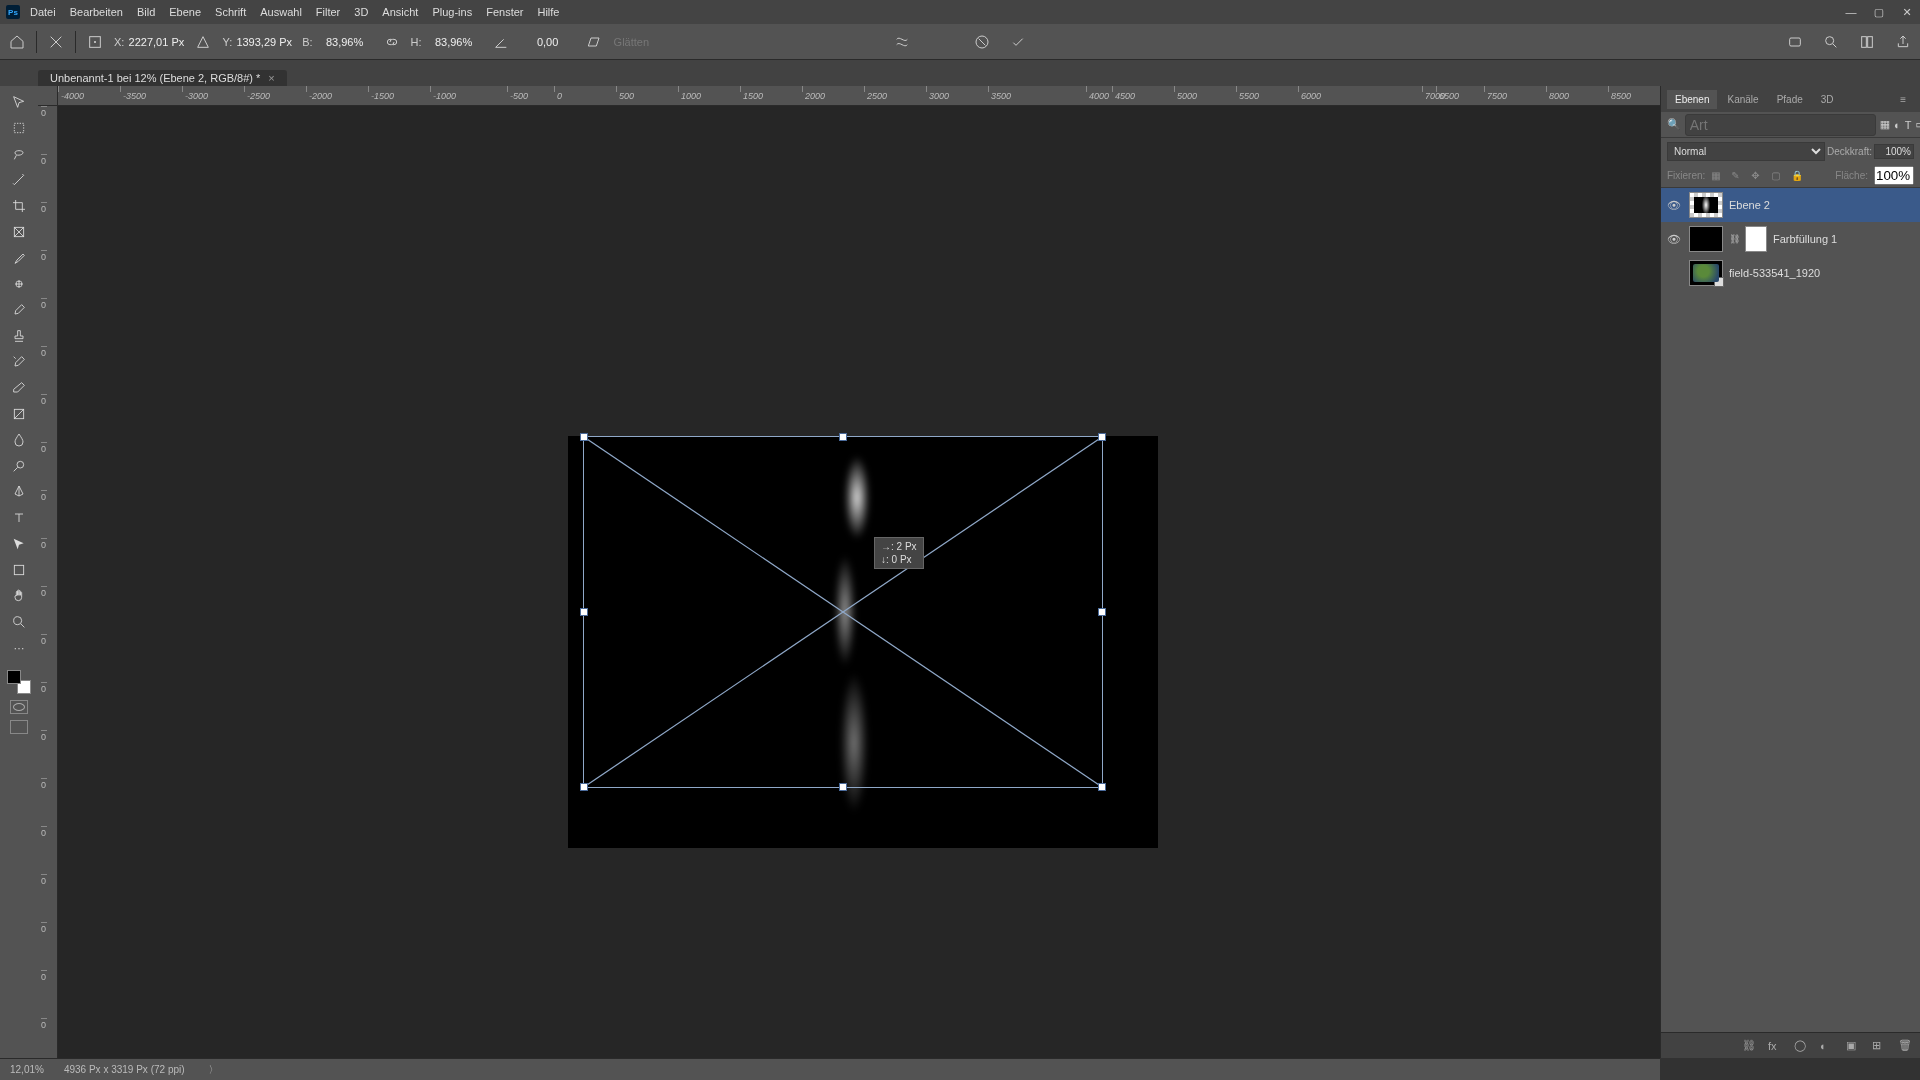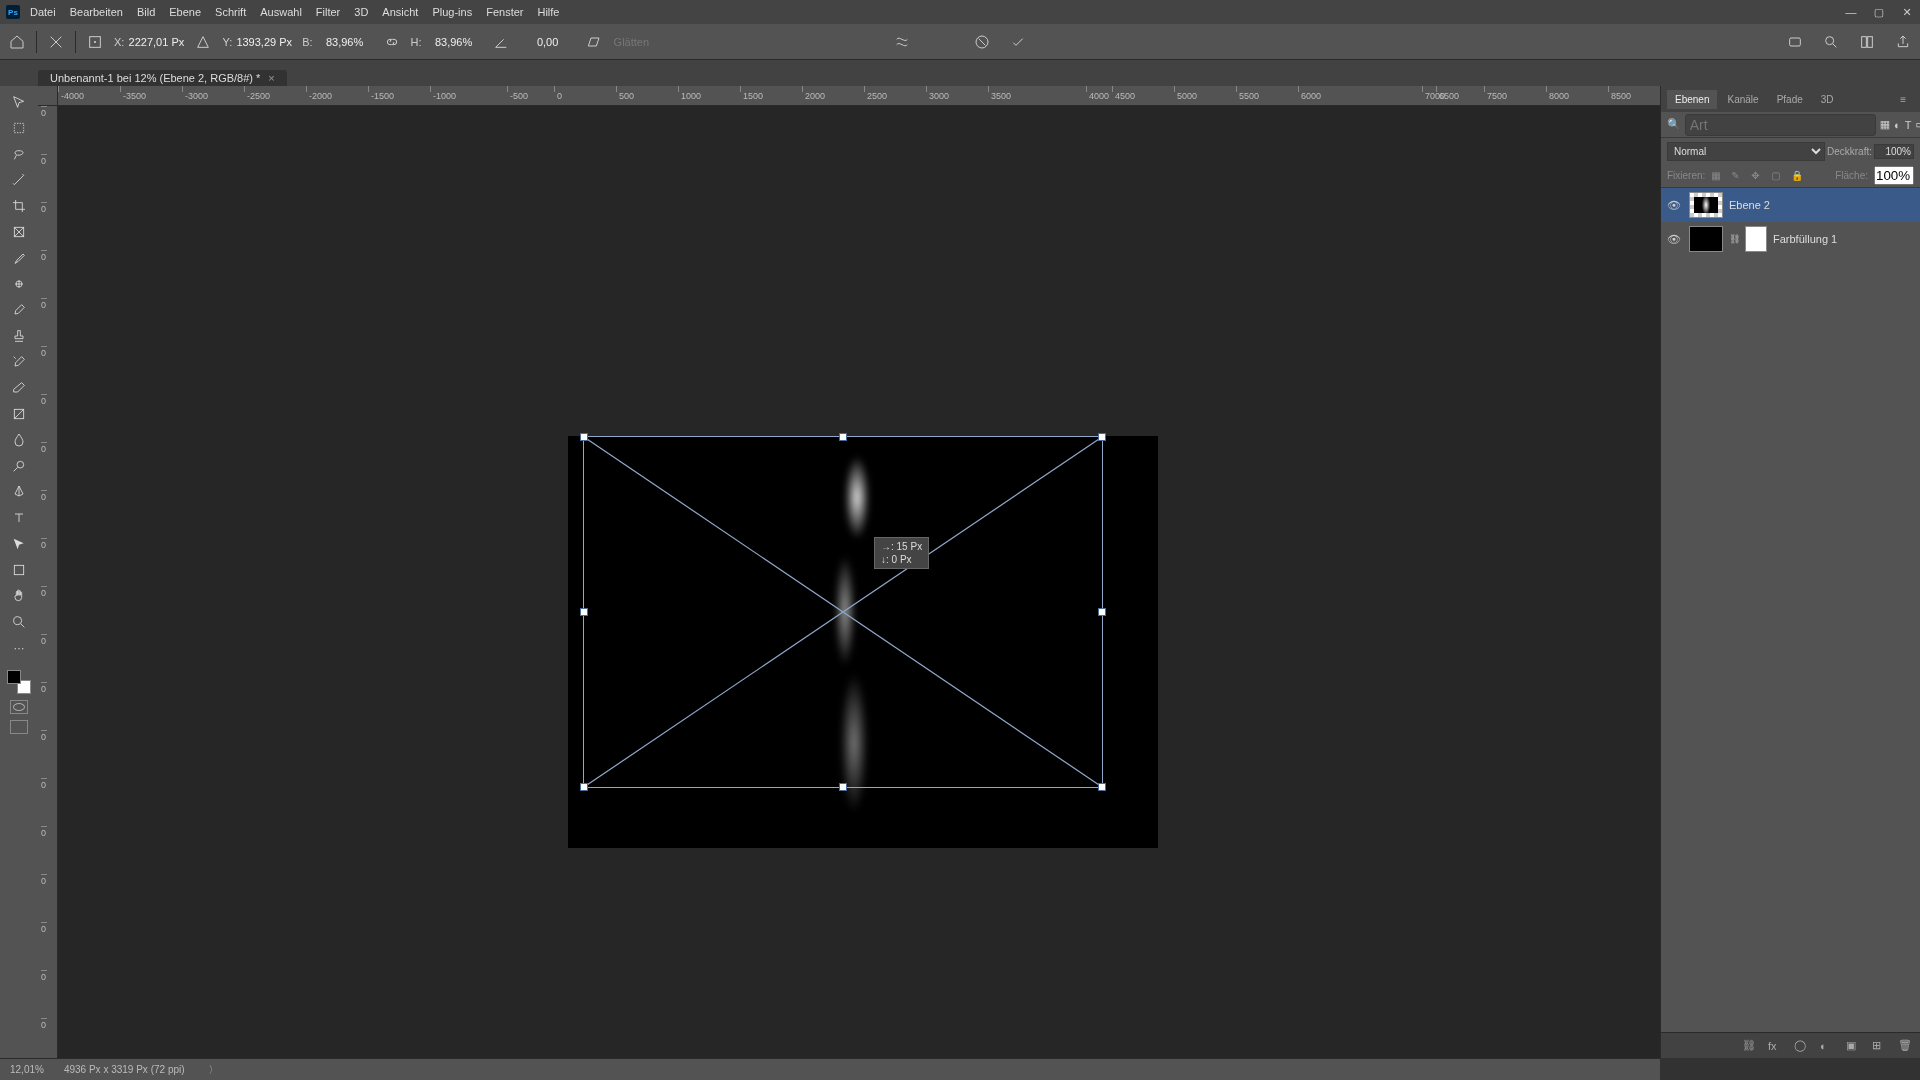--- a/index.html
+++ b/index.html
@@ -36,21 +36,21 @@
 .toolbar .tool svg{width:16px;height:16px;stroke:#ddd;fill:none;stroke-width:1.3;}
 .toolbar .swatch{margin-top:8px;position:relative;width:24px;height:24px;}
 .toolbar .swatch .fg{position:absolute;width:14px;height:14px;background:#000;border:1px solid #888;left:0;top:0;z-index:2;}
 .toolbar .swatch .bg{position:absolute;width:14px;height:14px;background:#fff;border:1px solid #888;right:0;bottom:0;}
 .toolbar .mini{width:18px;height:14px;border:1px solid #888;margin-top:4px;}
 
 
 .canvas-wrap{flex:1;position:relative;background:#262626;overflow:hidden;}
 .ruler-h{position:absolute;top:0;left:20px;right:0;height:20px;background:#535353;border-bottom:1px solid #2a2a2a;}
 .ruler-h .ticks{position:relative;height:100%;}
-.ruler-h .tick{position:absolute;top:0;font-size:9px;color:#bbb;border-left:1px solid #888;height:6px;padding-left:2px;line-height:20px;}
+.ruler-h .tick{position:absolute;top:0;font-size:9px;color:#bbb;border-left:1px solid #888;height:6px;padding-left:2px;line-height:20px;font-style:italic;}
 .ruler-v{position:absolute;top:20px;bottom:0;left:0;width:20px;background:#535353;border-right:1px solid #2a2a2a;}
 .ruler-v .tick{position:absolute;left:3px;font-size:9px;color:#bbb;border-top:1px solid #888;width:6px;writing-mode:horizontal-tb;padding-top:1px;}
 .ruler-corner{position:absolute;top:0;left:0;width:20px;height:20px;background:#535353;border-right:1px solid #2a2a2a;border-bottom:1px solid #2a2a2a;}
 
 .doc{position:absolute;top:350px;left:530px;width:590px;height:412px;background:#000;}
 .smoke{position:absolute;left:48%;top:5px;bottom:30px;width:60px;transform:translateX(-50%);
   background:radial-gradient(ellipse 18px 60px at 60% 15%,rgba(255,255,255,.9),transparent 70%),
              radial-gradient(ellipse 15px 80px at 40% 45%,rgba(220,220,220,.7),transparent 70%),
              radial-gradient(ellipse 20px 100px at 55% 80%,rgba(200,200,200,.6),transparent 70%);
   filter:blur(3px);}
@@ -438,21 +438,21 @@
       </div>
       <div class="handle h-tl"></div>
       <div class="handle h-tm"></div>
       <div class="handle h-tr"></div>
       <div class="handle h-ml"></div>
       <div class="handle h-mr"></div>
       <div class="handle h-bl"></div>
       <div class="handle h-bm"></div>
       <div class="handle h-br"></div>
       <div class="tooltip" style="top:100px;left:290px;">
-        <div>→: 15 Px</div>
+        <div>→: 2 Px</div>
         <div>↓:  0 Px</div>
       </div>
     </div>
   </div>
 
   <div class="rightbar">
     <div class="panel-tabs">
       <span class="active">Ebenen</span>
       <span>Kanäle</span>
       <span>Pfade</span>
@@ -492,20 +492,27 @@
           </div>
         <span class="lname">Ebene 2</span>
       </div>
       <div class="layer">
         <div class="eye">👁</div>
         <div class="thumb black"></div>
         <span class="link">⛓</span>
         <div class="mask"></div>
         <span class="lname">Farbfüllung 1</span>
       </div>
+      <div class="layer">
+        <div class="eye" style="opacity:.2"></div>
+        <div class="thumb img">
+            <div style="position:absolute;right:-2px;bottom:-2px;width:10px;height:10px;background:#ddd;border:1px solid #666"></div>
+          </div>
+        <span class="lname">field-533541_1920</span>
+      </div>
     </div>
 
     <div class="layer-footer">
       <span class="ico">⛓</span>
       <span class="ico">fx</span>
       <span class="ico">◯</span>
       <span class="ico">◐</span>
       <span class="ico">▣</span>
       <span class="ico">⊞</span>
       <span class="ico">🗑</span>

